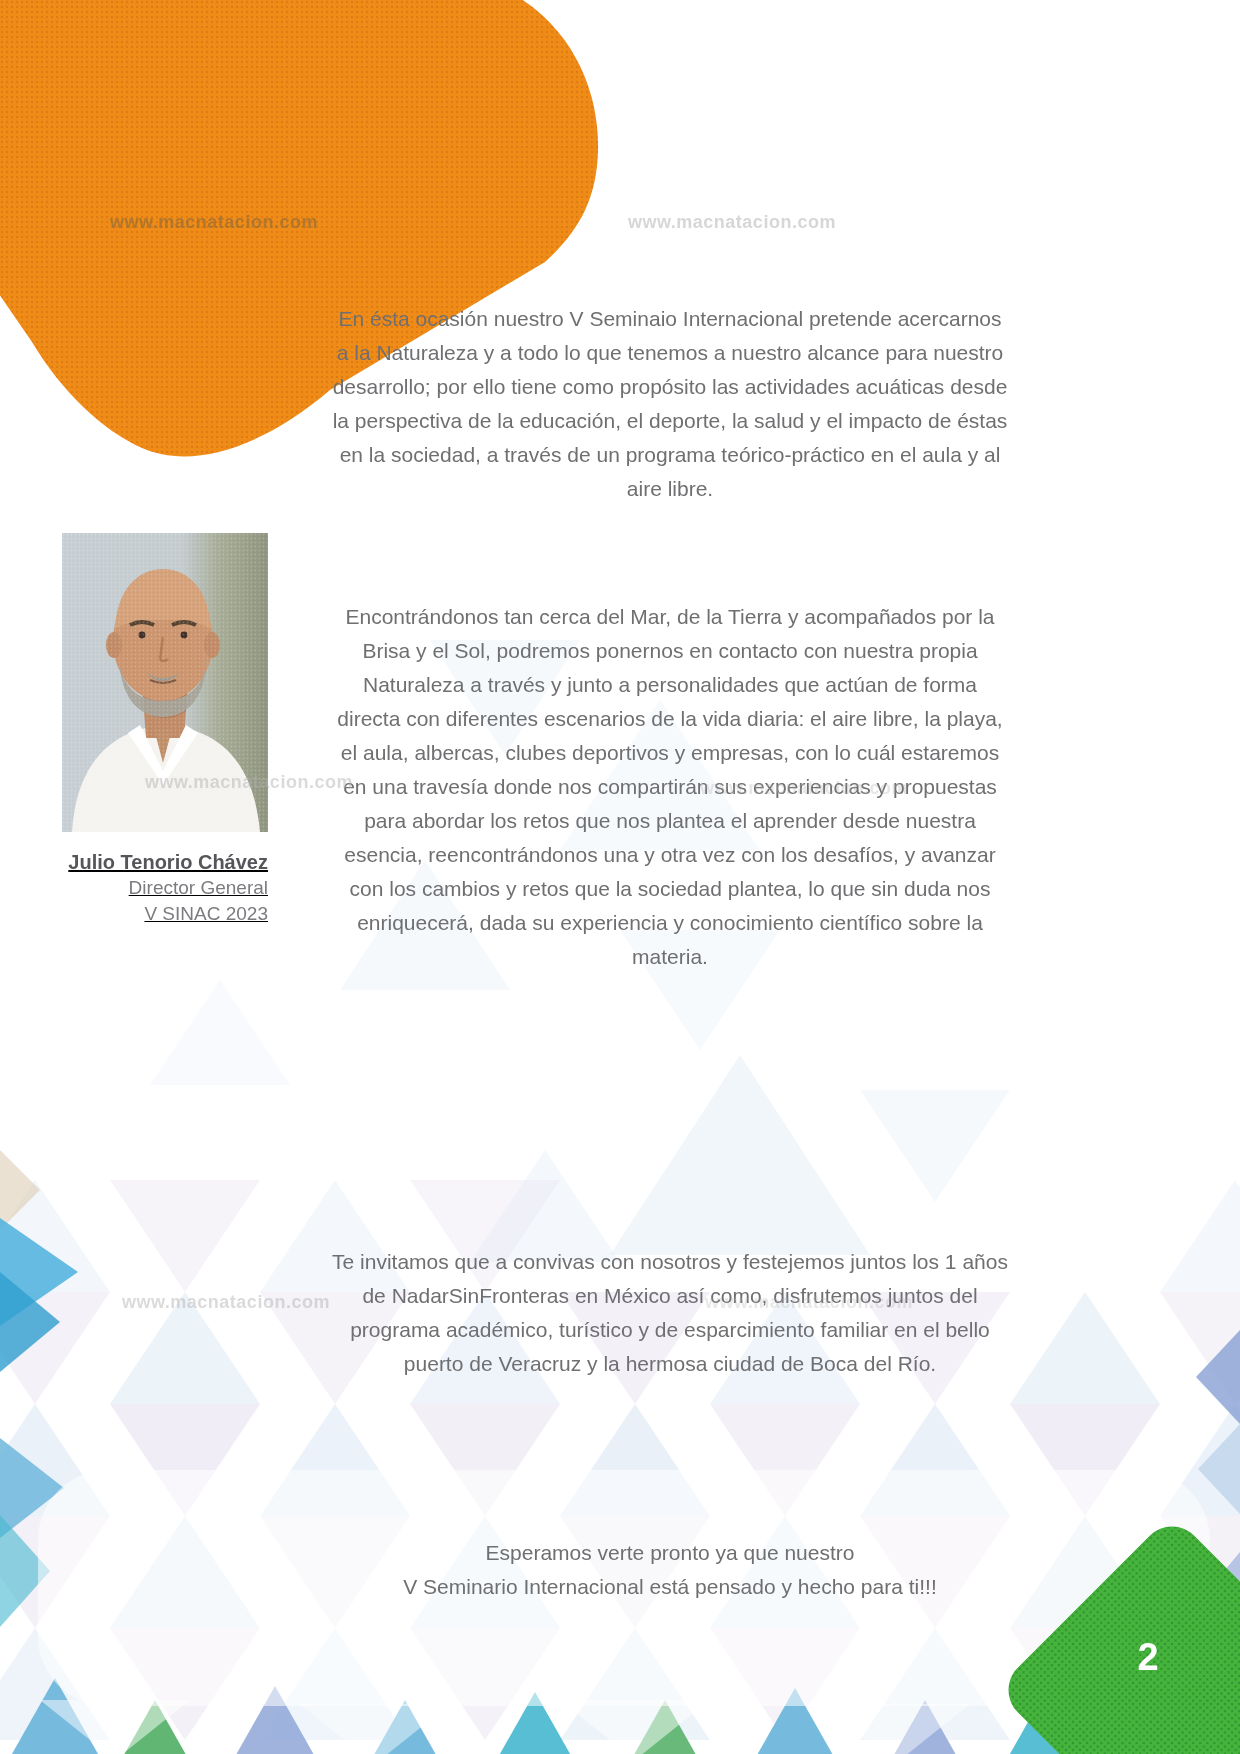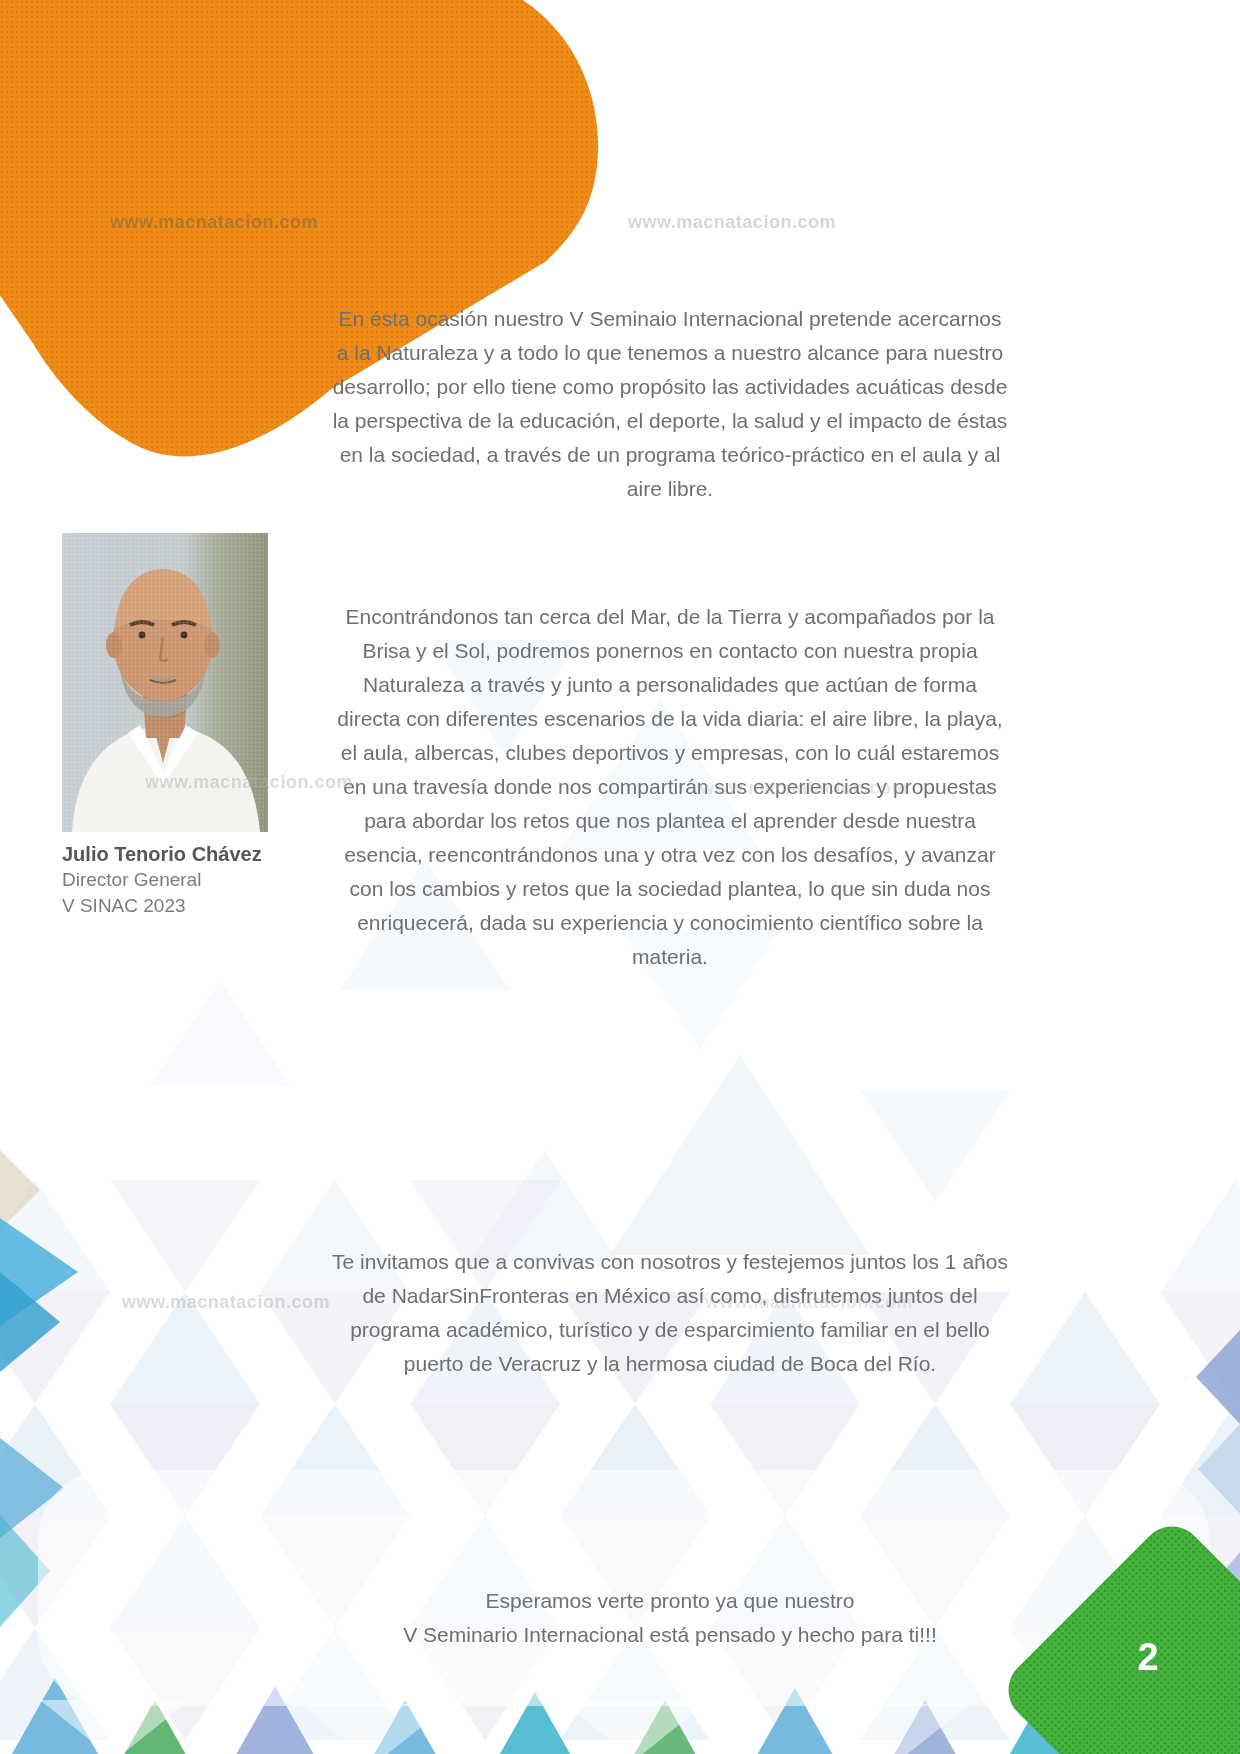--- a/index.html
+++ b/index.html
@@ -22,32 +22,32 @@
     color:#ffffff;font-size:50px;font-weight:bold;letter-spacing:3px;
   }
   .wm{
     position:absolute;z-index:7;white-space:nowrap;
     font-weight:bold;font-size:18px;letter-spacing:.5px;
     color:var(--watermark);
   }
   .wm.dark{color:var(--watermark_on_orange);}
   .profile{position:absolute;left:62px;top:533px;width:206px;margin:0;z-index:5;}
   .photo{display:block;width:206px;height:299px;}
-  .profile figcaption{margin-top:9px;text-align:left;line-height:26px;}
+  .profile figcaption{margin-top:17px;text-align:right;line-height:26px;text-decoration:underline;}
   .speaker-name{font-weight:bold;font-size:20px;color:var(--caption_name);}
   .speaker-sub{font-size:19px;color:var(--caption_text);}
   .body-par{
     position:absolute;left:330px;width:680px;margin:0;z-index:6;
     text-align:center;color:var(--body_text);
     font-size:21px;line-height:34px;white-space:pre-line;
   }
   .p1{top:302px;}
   .p2{top:600px;}
   .p3{top:1245px;}
-  .p4{top:1584px;}
+  .p4{top:1536px;}
   .green-diamond{
     position:absolute;left:1047px;top:1565px;width:250px;height:250px;
     border-radius:32px;transform:rotate(45deg);z-index:4;
     background-color:var(--green_base);
     background-image:radial-gradient(var(--green_dot) 1px, rgba(0,0,0,0) 1.3px);
     background-size:5px 5px;
   }
   .page-number{
     position:absolute;left:1128px;top:1636px;width:40px;z-index:6;
     color:#ffffff;font-size:38px;font-weight:bold;text-align:center;

